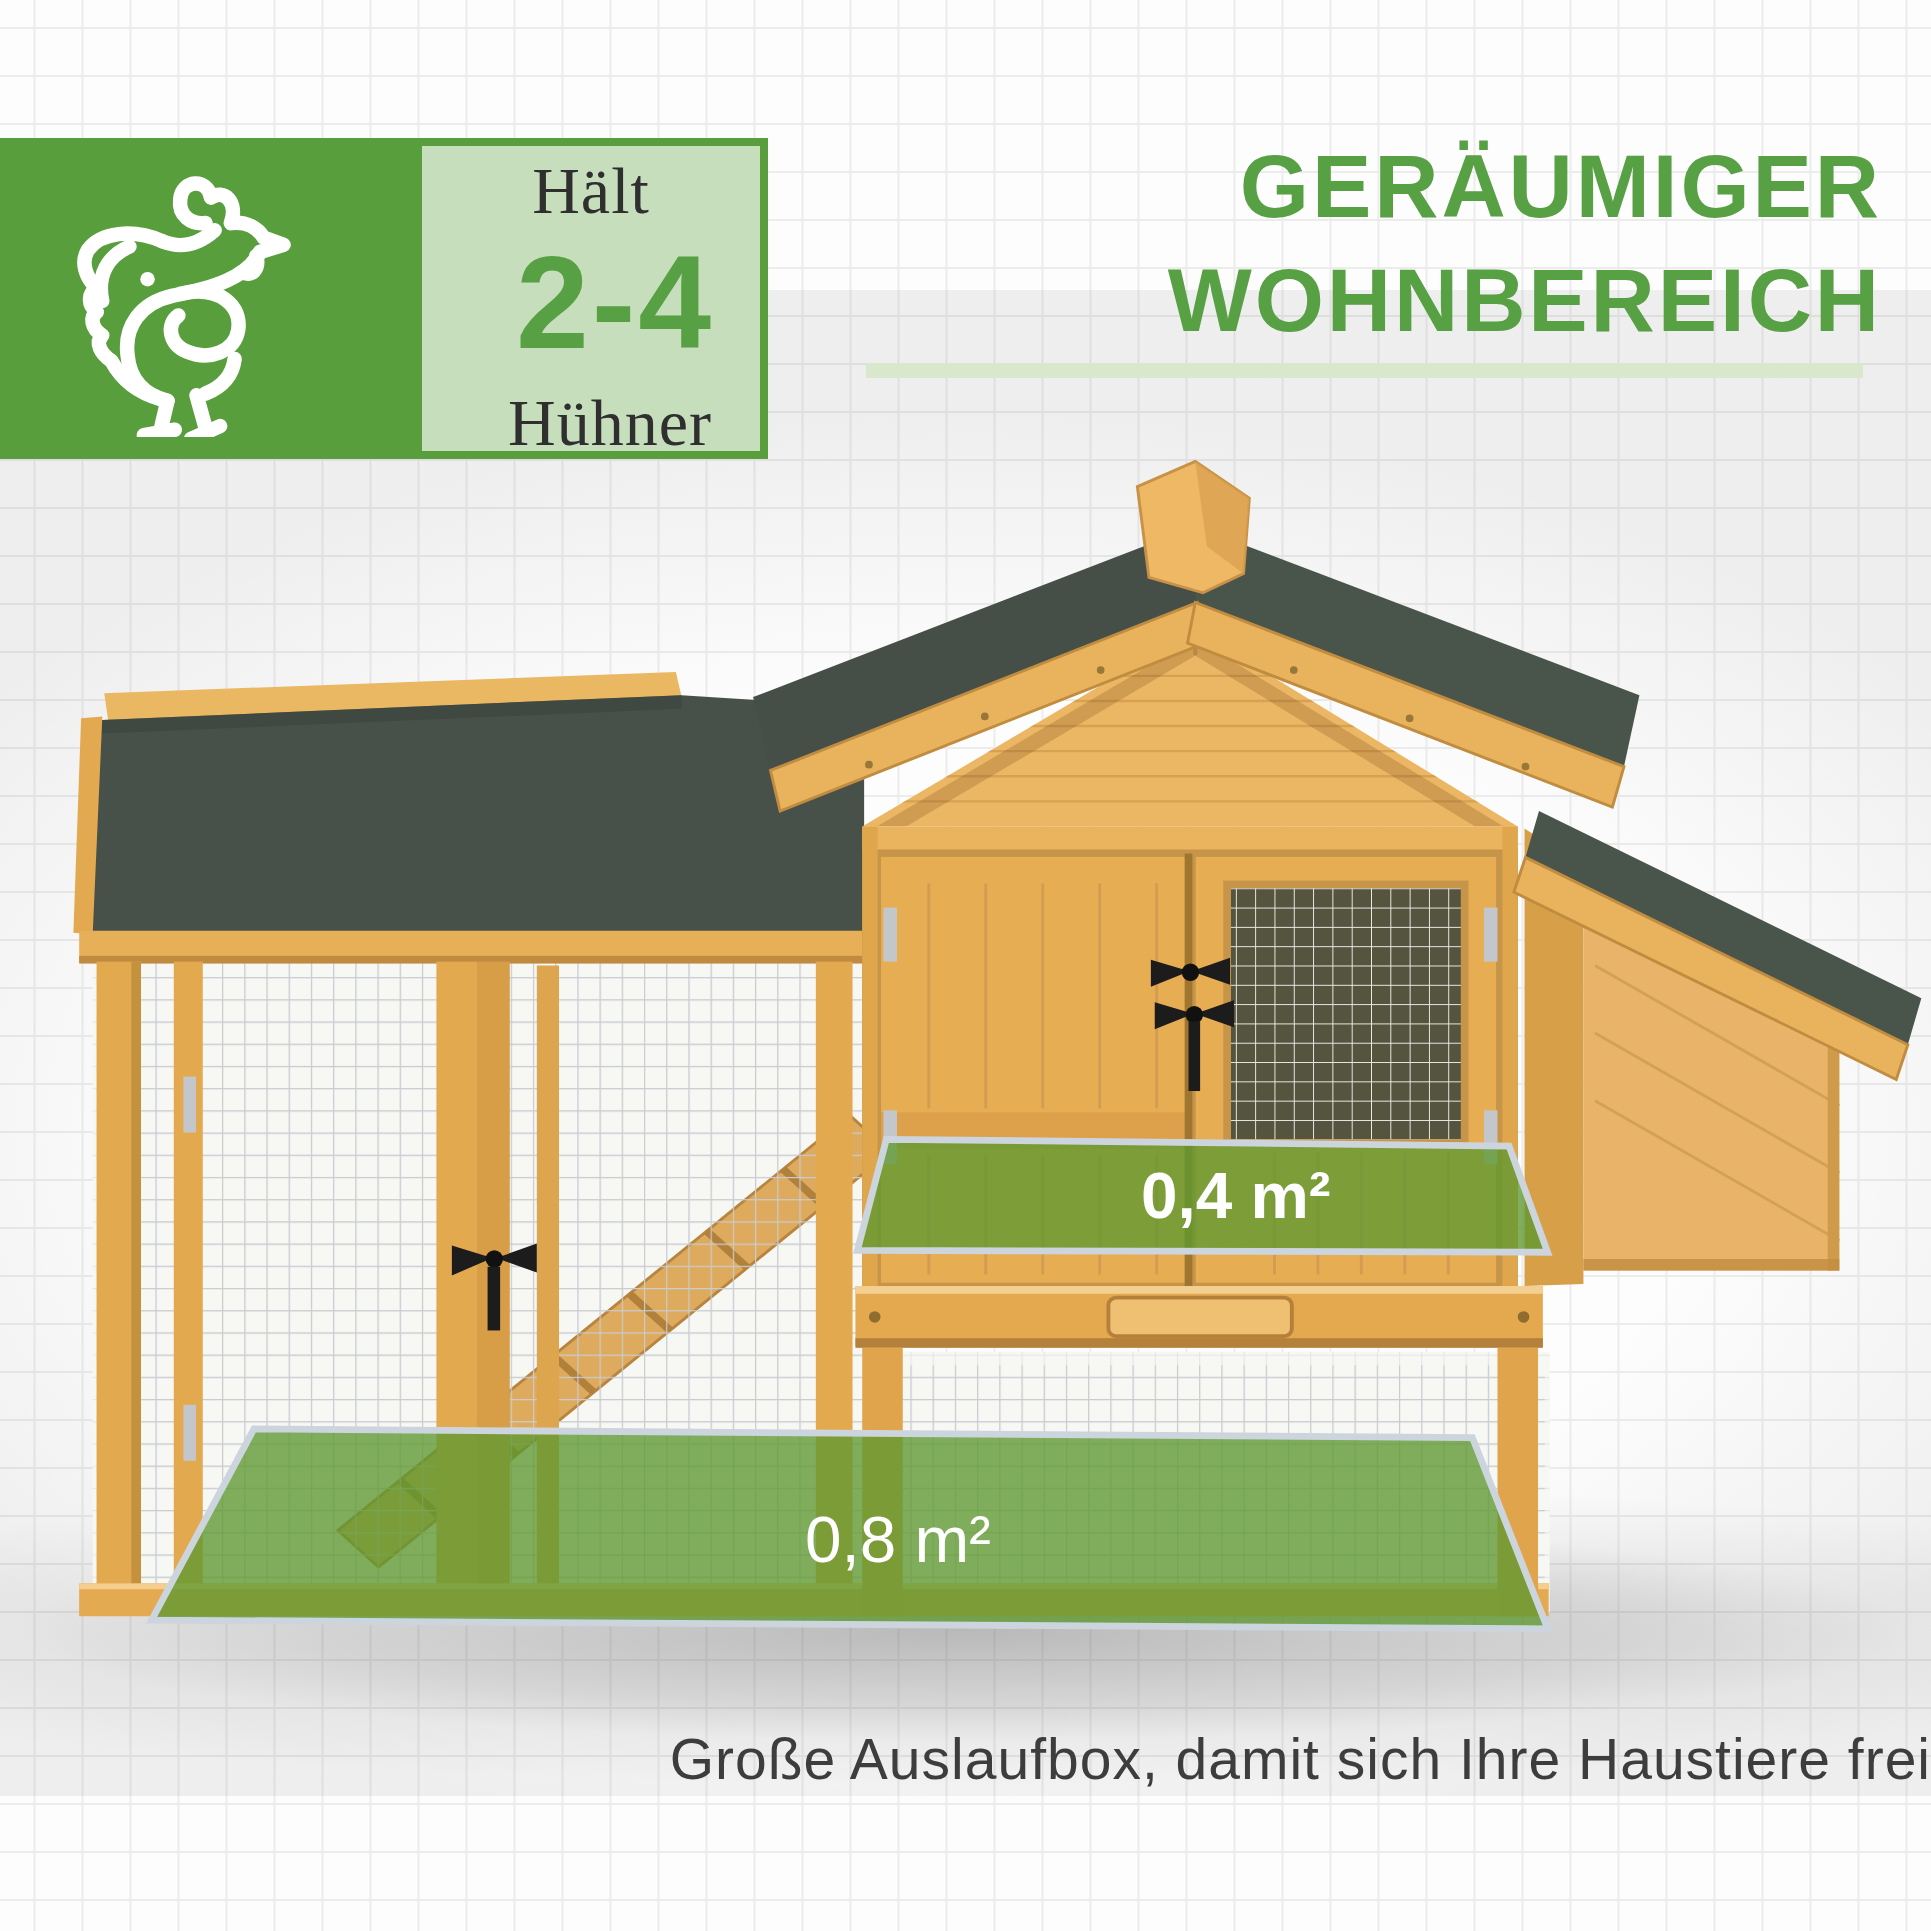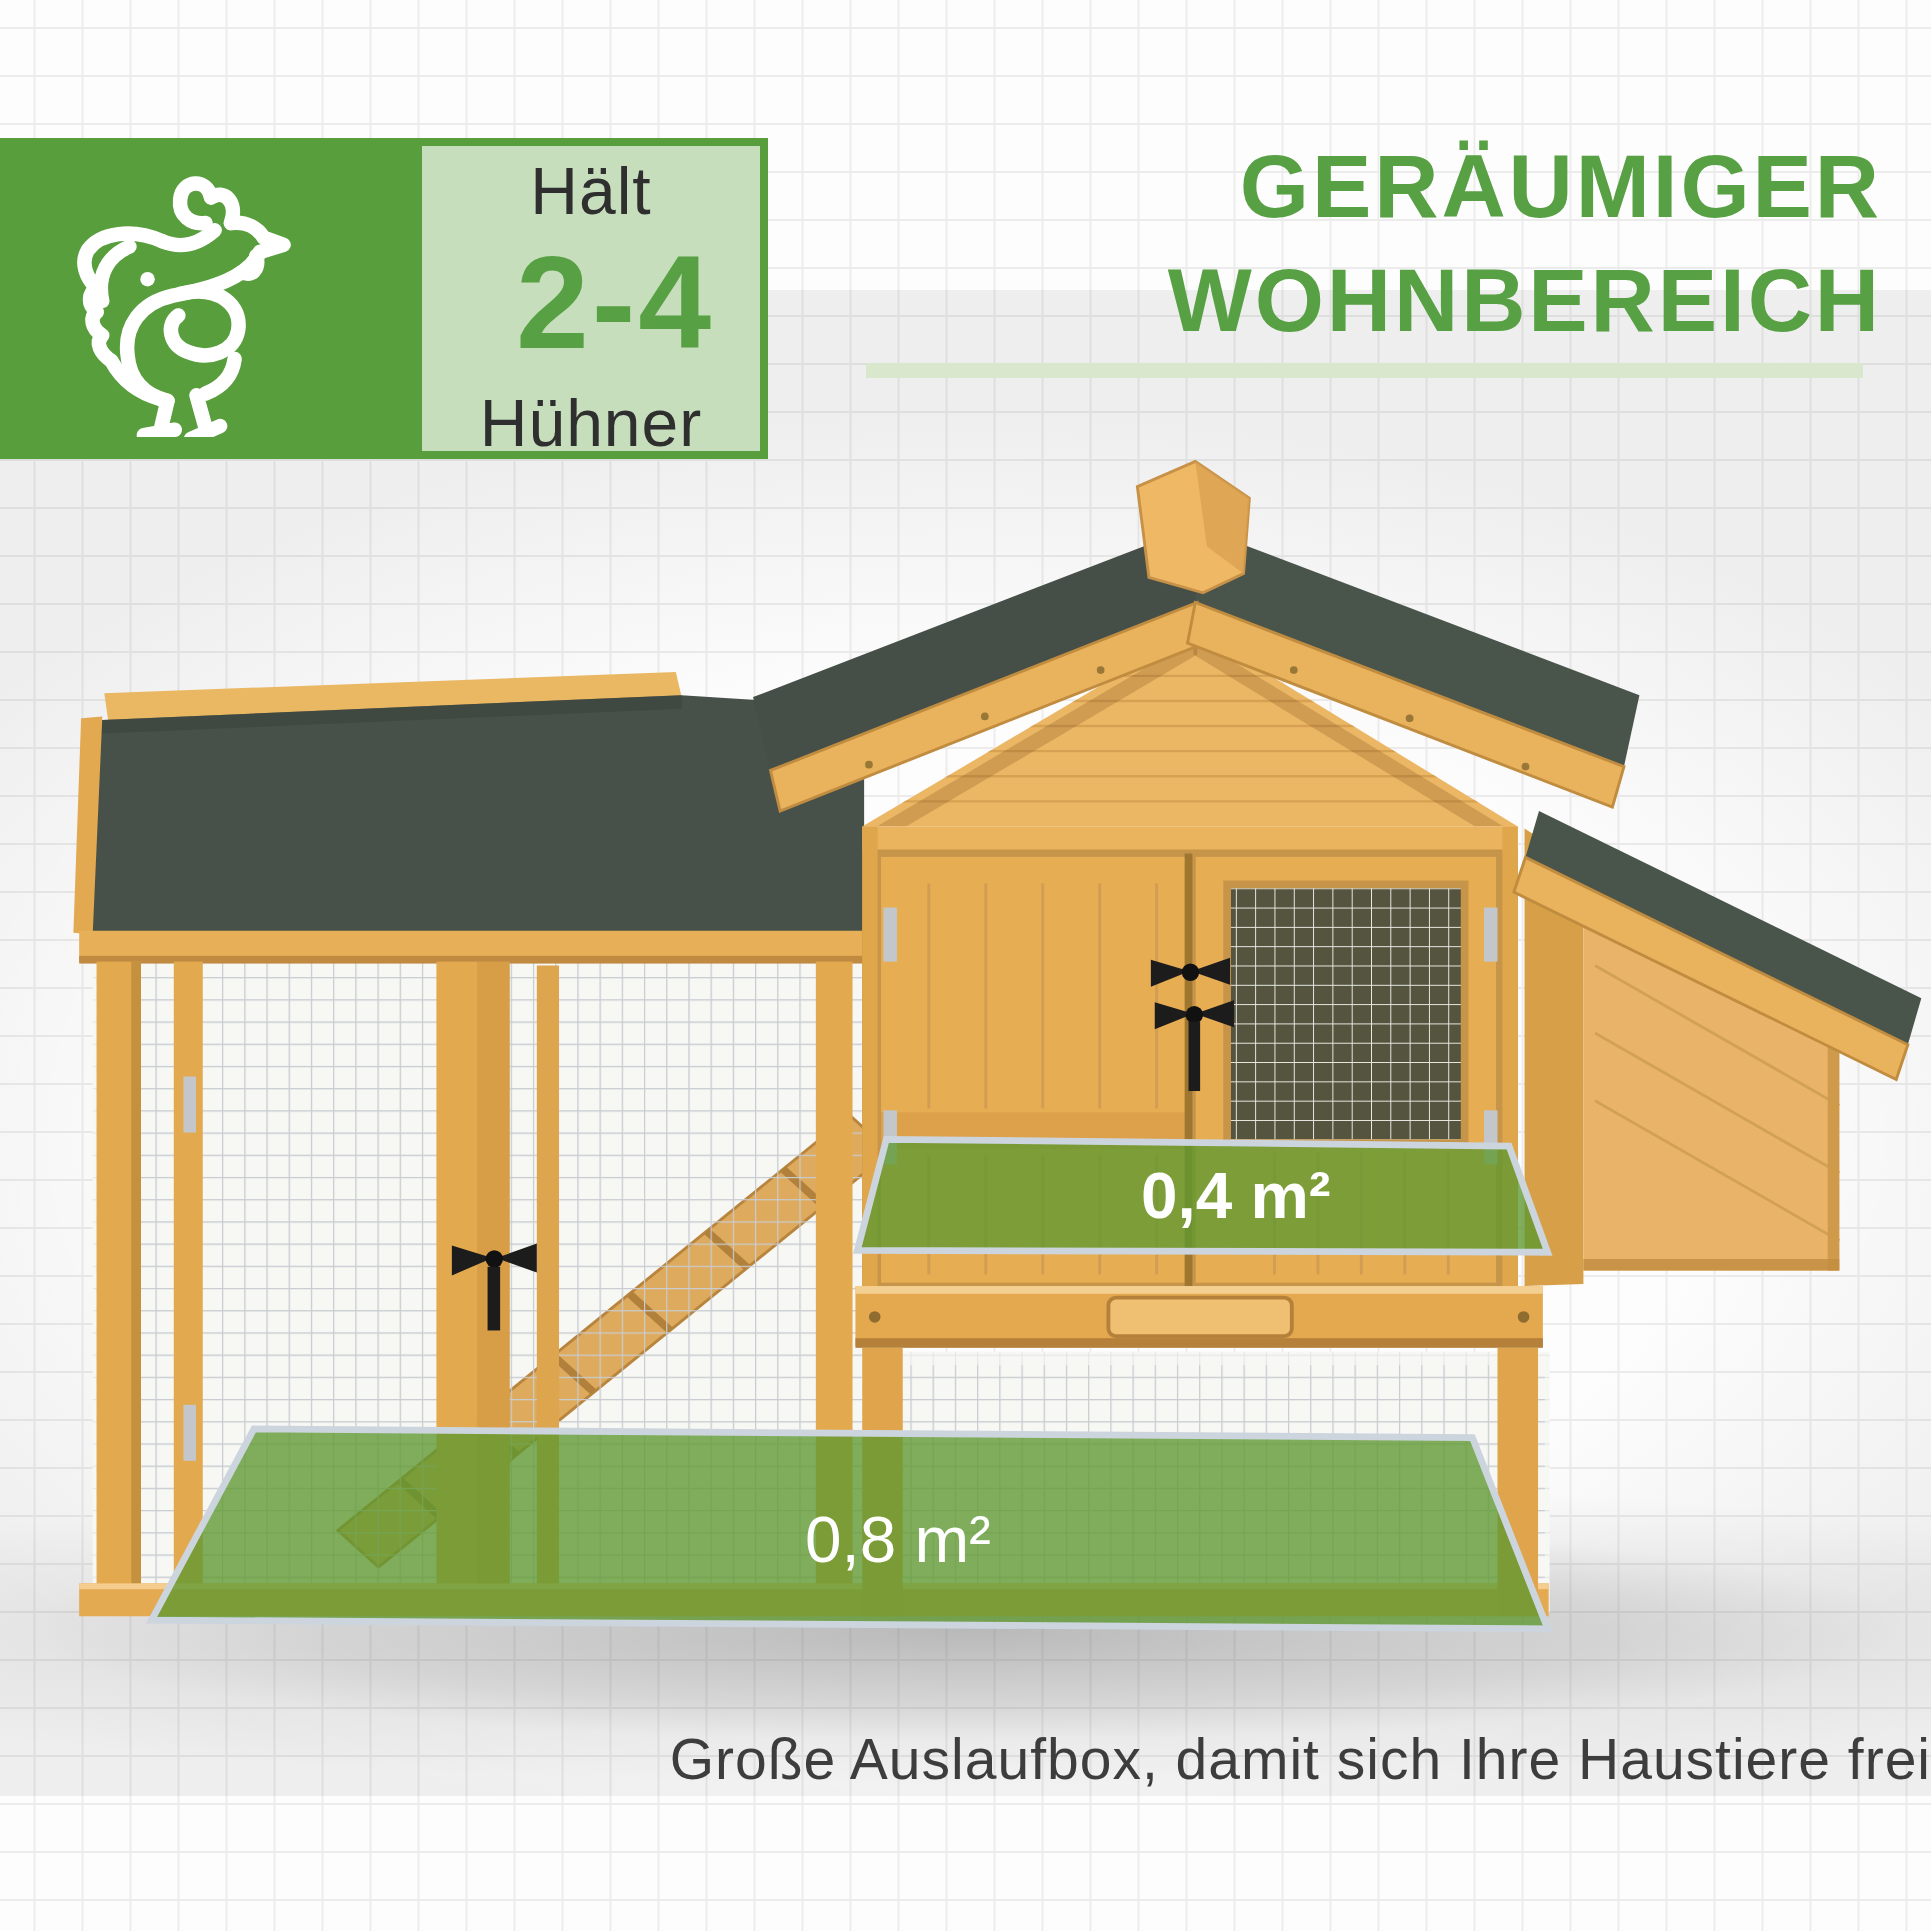--- a/index.html
+++ b/index.html
@@ -27,24 +27,24 @@
     position:absolute;left:0;top:138px;width:768px;height:321px;
     background:#589e3d;
   }
   .capacity-inner{
     position:absolute;left:422px;top:7.7px;width:338px;height:305px;
     background:rgba(255,255,255,0.66);
   }
   .chicken-wrap{position:absolute;left:37px;top:27px;width:290px;height:272px;}
   .cap-top,.cap-bottom{
     position:absolute;left:0;width:338px;text-align:center;
-    color:#2f2f2f;font-size:66px;font-weight:400;letter-spacing:1px;
+    color:#2f2f2f;font-size:66px;font-weight:400;letter-spacing:1px;font-family:Liberation Serif, serif;
   }
   .cap-top{top:7.7px;}
-  .cap-bottom{top:239px;}
+  .cap-bottom{top:239px;padding-left:19px;}
   .cap-num{
     position:absolute;left:0;top:81px;width:386px;text-align:center;
     color:#58a044;font-size:131px;font-weight:700;letter-spacing:2.9px;
   }
   
   .main-title{
     position:absolute;left:830px;top:129px;width:1052px;
     text-align:right;color:#58a044;font-size:89px;font-weight:700;
     line-height:114px;letter-spacing:2.9px;white-space:nowrap;
   }

